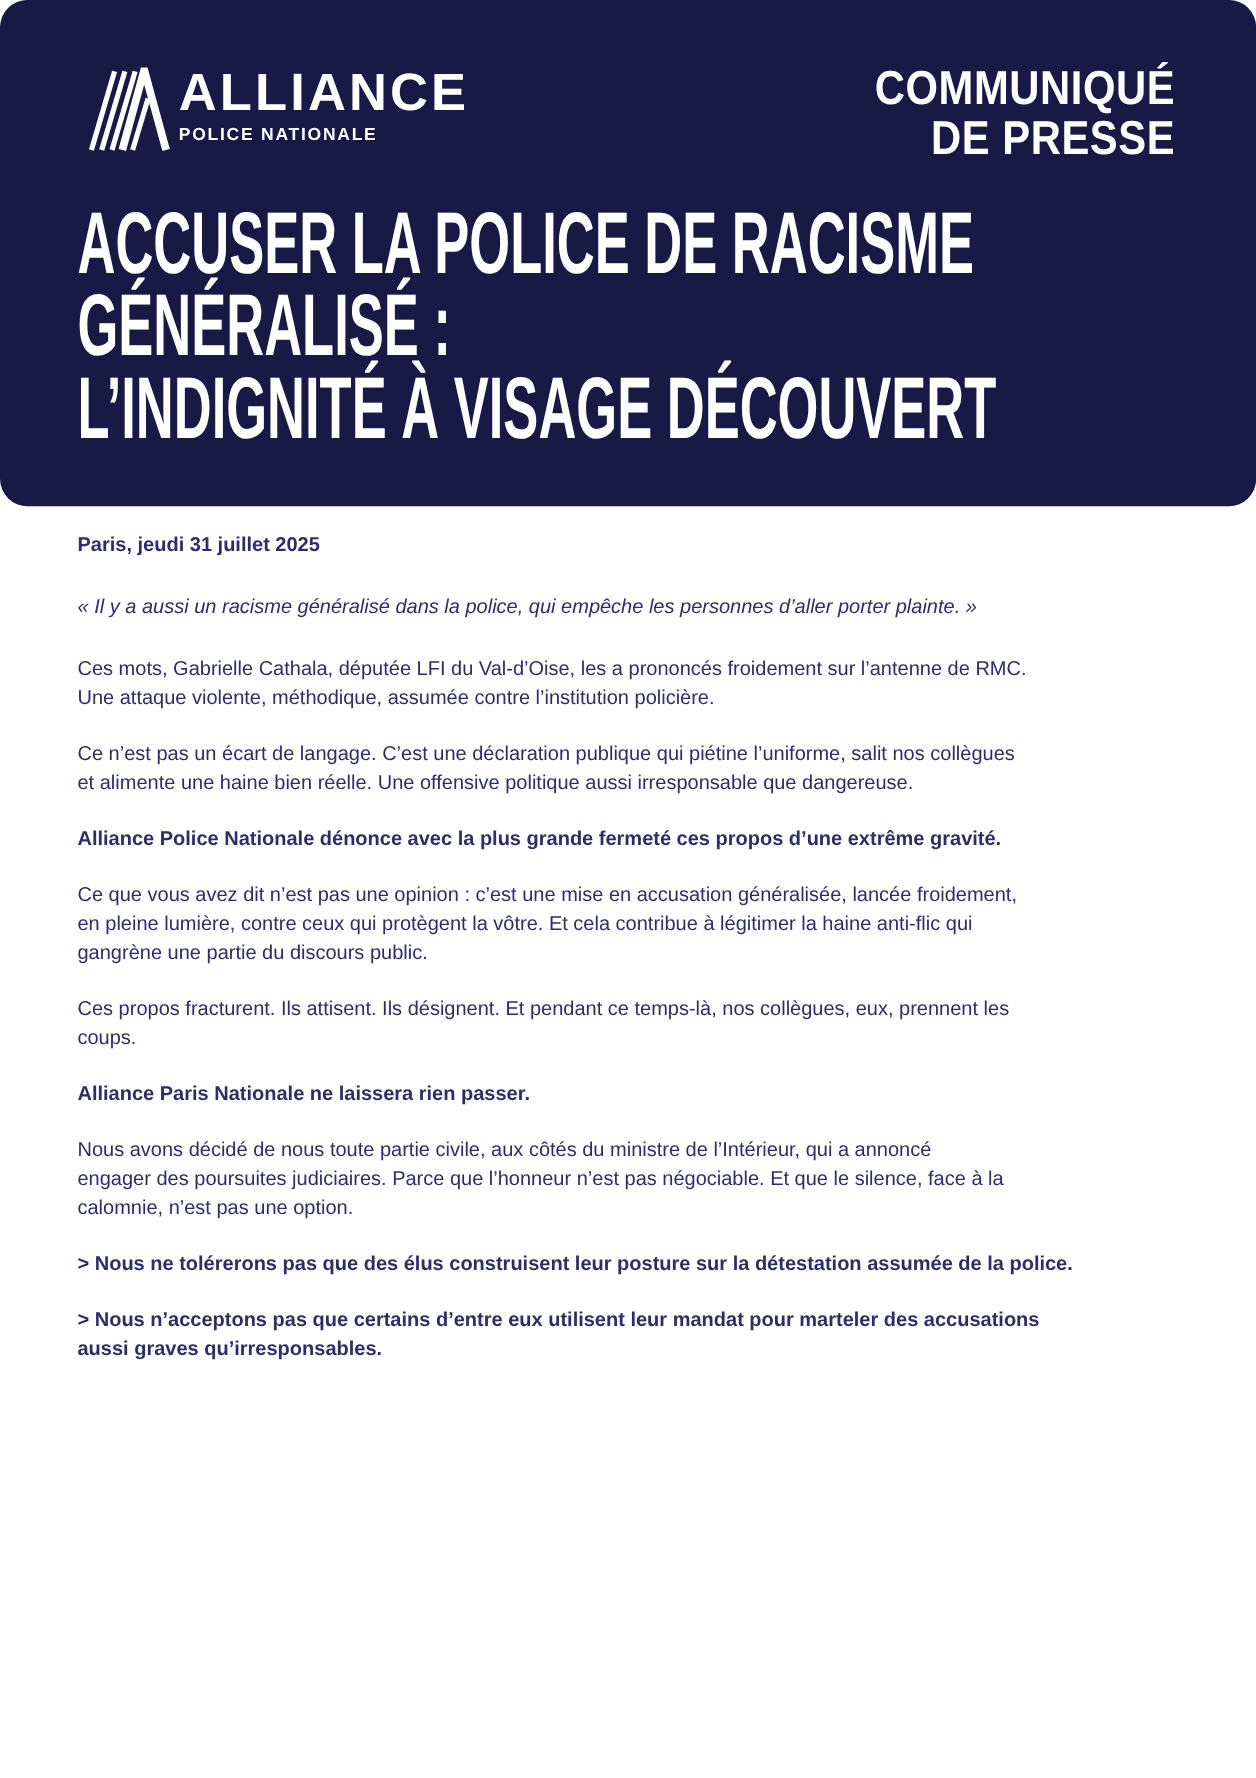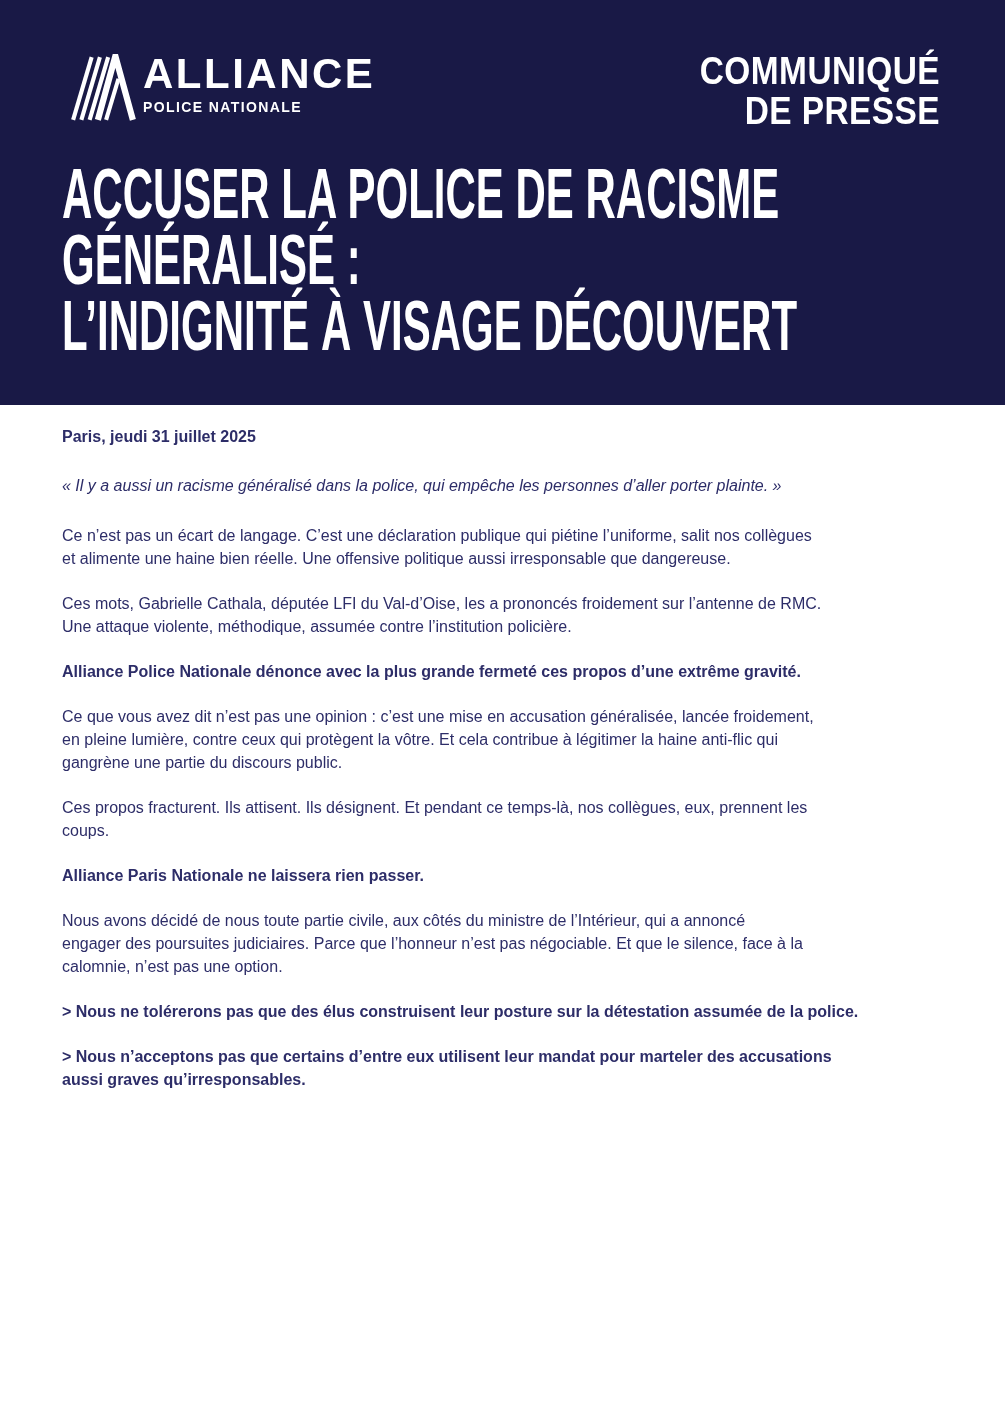--- a/index.html
+++ b/index.html
@@ -10,21 +10,21 @@
   }
   html,body{margin:0;padding:0;background:#555;}
   .page{
     width:1005px;height:1422px;margin:0 auto;
     background:var(--white);
     font-family:"Liberation Sans",sans-serif;
     display:flex;flex-direction:column;overflow:hidden;
     position:relative;
   }
   
-  .hero{height:405px;flex:none;background:var(--navy);color:var(--white);overflow:hidden;}
+  .hero{height:405px;flex:none;background:var(--navy);color:var(--white);overflow:hidden;border-radius:22px;}
   .top-row{display:flex;justify-content:space-between;align-items:flex-start;padding:54px 65px 0 70px;}
   .logo{display:flex;align-items:flex-start;}
   .logo-mark{width:66px;height:68px;flex:none;}
   .logo-text{margin-left:7px;margin-top:0;}
   .logo-name{font-size:42px;font-weight:bold;letter-spacing:2.5px;line-height:40px;white-space:nowrap;}
   .logo-sub{font-size:14px;font-weight:bold;letter-spacing:1.4px;line-height:24px;margin-top:1px;white-space:nowrap;}
   .doc-type{text-align:right;font-weight:bold;font-size:38px;line-height:40px;letter-spacing:.5px;
     transform:scaleX(.88);transform-origin:right top;margin-top:-3px;white-space:nowrap;}
   .headline{margin:30px 11px 0 62px;padding:0;}
   .hl{display:block;font-size:70px;line-height:66px;font-weight:bold;
@@ -73,24 +73,24 @@
     <h1 class="headline">
       <span class="hl">ACCUSER LA POLICE DE RACISME</span>
       <span class="hl">GÉNÉRALISÉ :</span>
       <span class="hl">L’INDIGNITÉ À VISAGE DÉCOUVERT</span>
     </h1>
   </header>
 
   <main class="content">
     <p class="dateline">Paris, jeudi 31 juillet 2025</p>
     <p class="quote">« Il y a aussi un racisme généralisé dans la police, qui empêche les personnes d’aller porter plainte. »</p>
+    <p>Ces mots, Gabrielle Cathala, députée LFI du Val-d’Oise, les a prononcés froidement sur l’antenne de RMC.
+Une attaque violente, méthodique, assumée contre l’institution policière.</p>
     <p>Ce n’est pas un écart de langage. C’est une déclaration publique qui piétine l’uniforme, salit nos collègues
 et alimente une haine bien réelle. Une offensive politique aussi irresponsable que dangereuse.</p>
-    <p>Ces mots, Gabrielle Cathala, députée LFI du Val-d’Oise, les a prononcés froidement sur l’antenne de RMC.
-Une attaque violente, méthodique, assumée contre l’institution policière.</p>
     <p class="b">Alliance Police Nationale dénonce avec la plus grande fermeté ces propos d’une extrême gravité.</p>
     <p>Ce que vous avez dit n’est pas une opinion : c’est une mise en accusation généralisée, lancée froidement,
 en pleine lumière, contre ceux qui protègent la vôtre. Et cela contribue à légitimer la haine anti-flic qui
 gangrène une partie du discours public.</p>
     <p>Ces propos fracturent. Ils attisent. Ils désignent. Et pendant ce temps-là, nos collègues, eux, prennent les
 coups.</p>
     <p class="b">Alliance Paris Nationale ne laissera rien passer.</p>
     <p>Nous avons décidé de nous toute partie civile, aux côtés du ministre de l’Intérieur, qui a annoncé
 engager des poursuites judiciaires. Parce que l’honneur n’est pas négociable. Et que le silence, face à la
 calomnie, n’est pas une option.</p>

